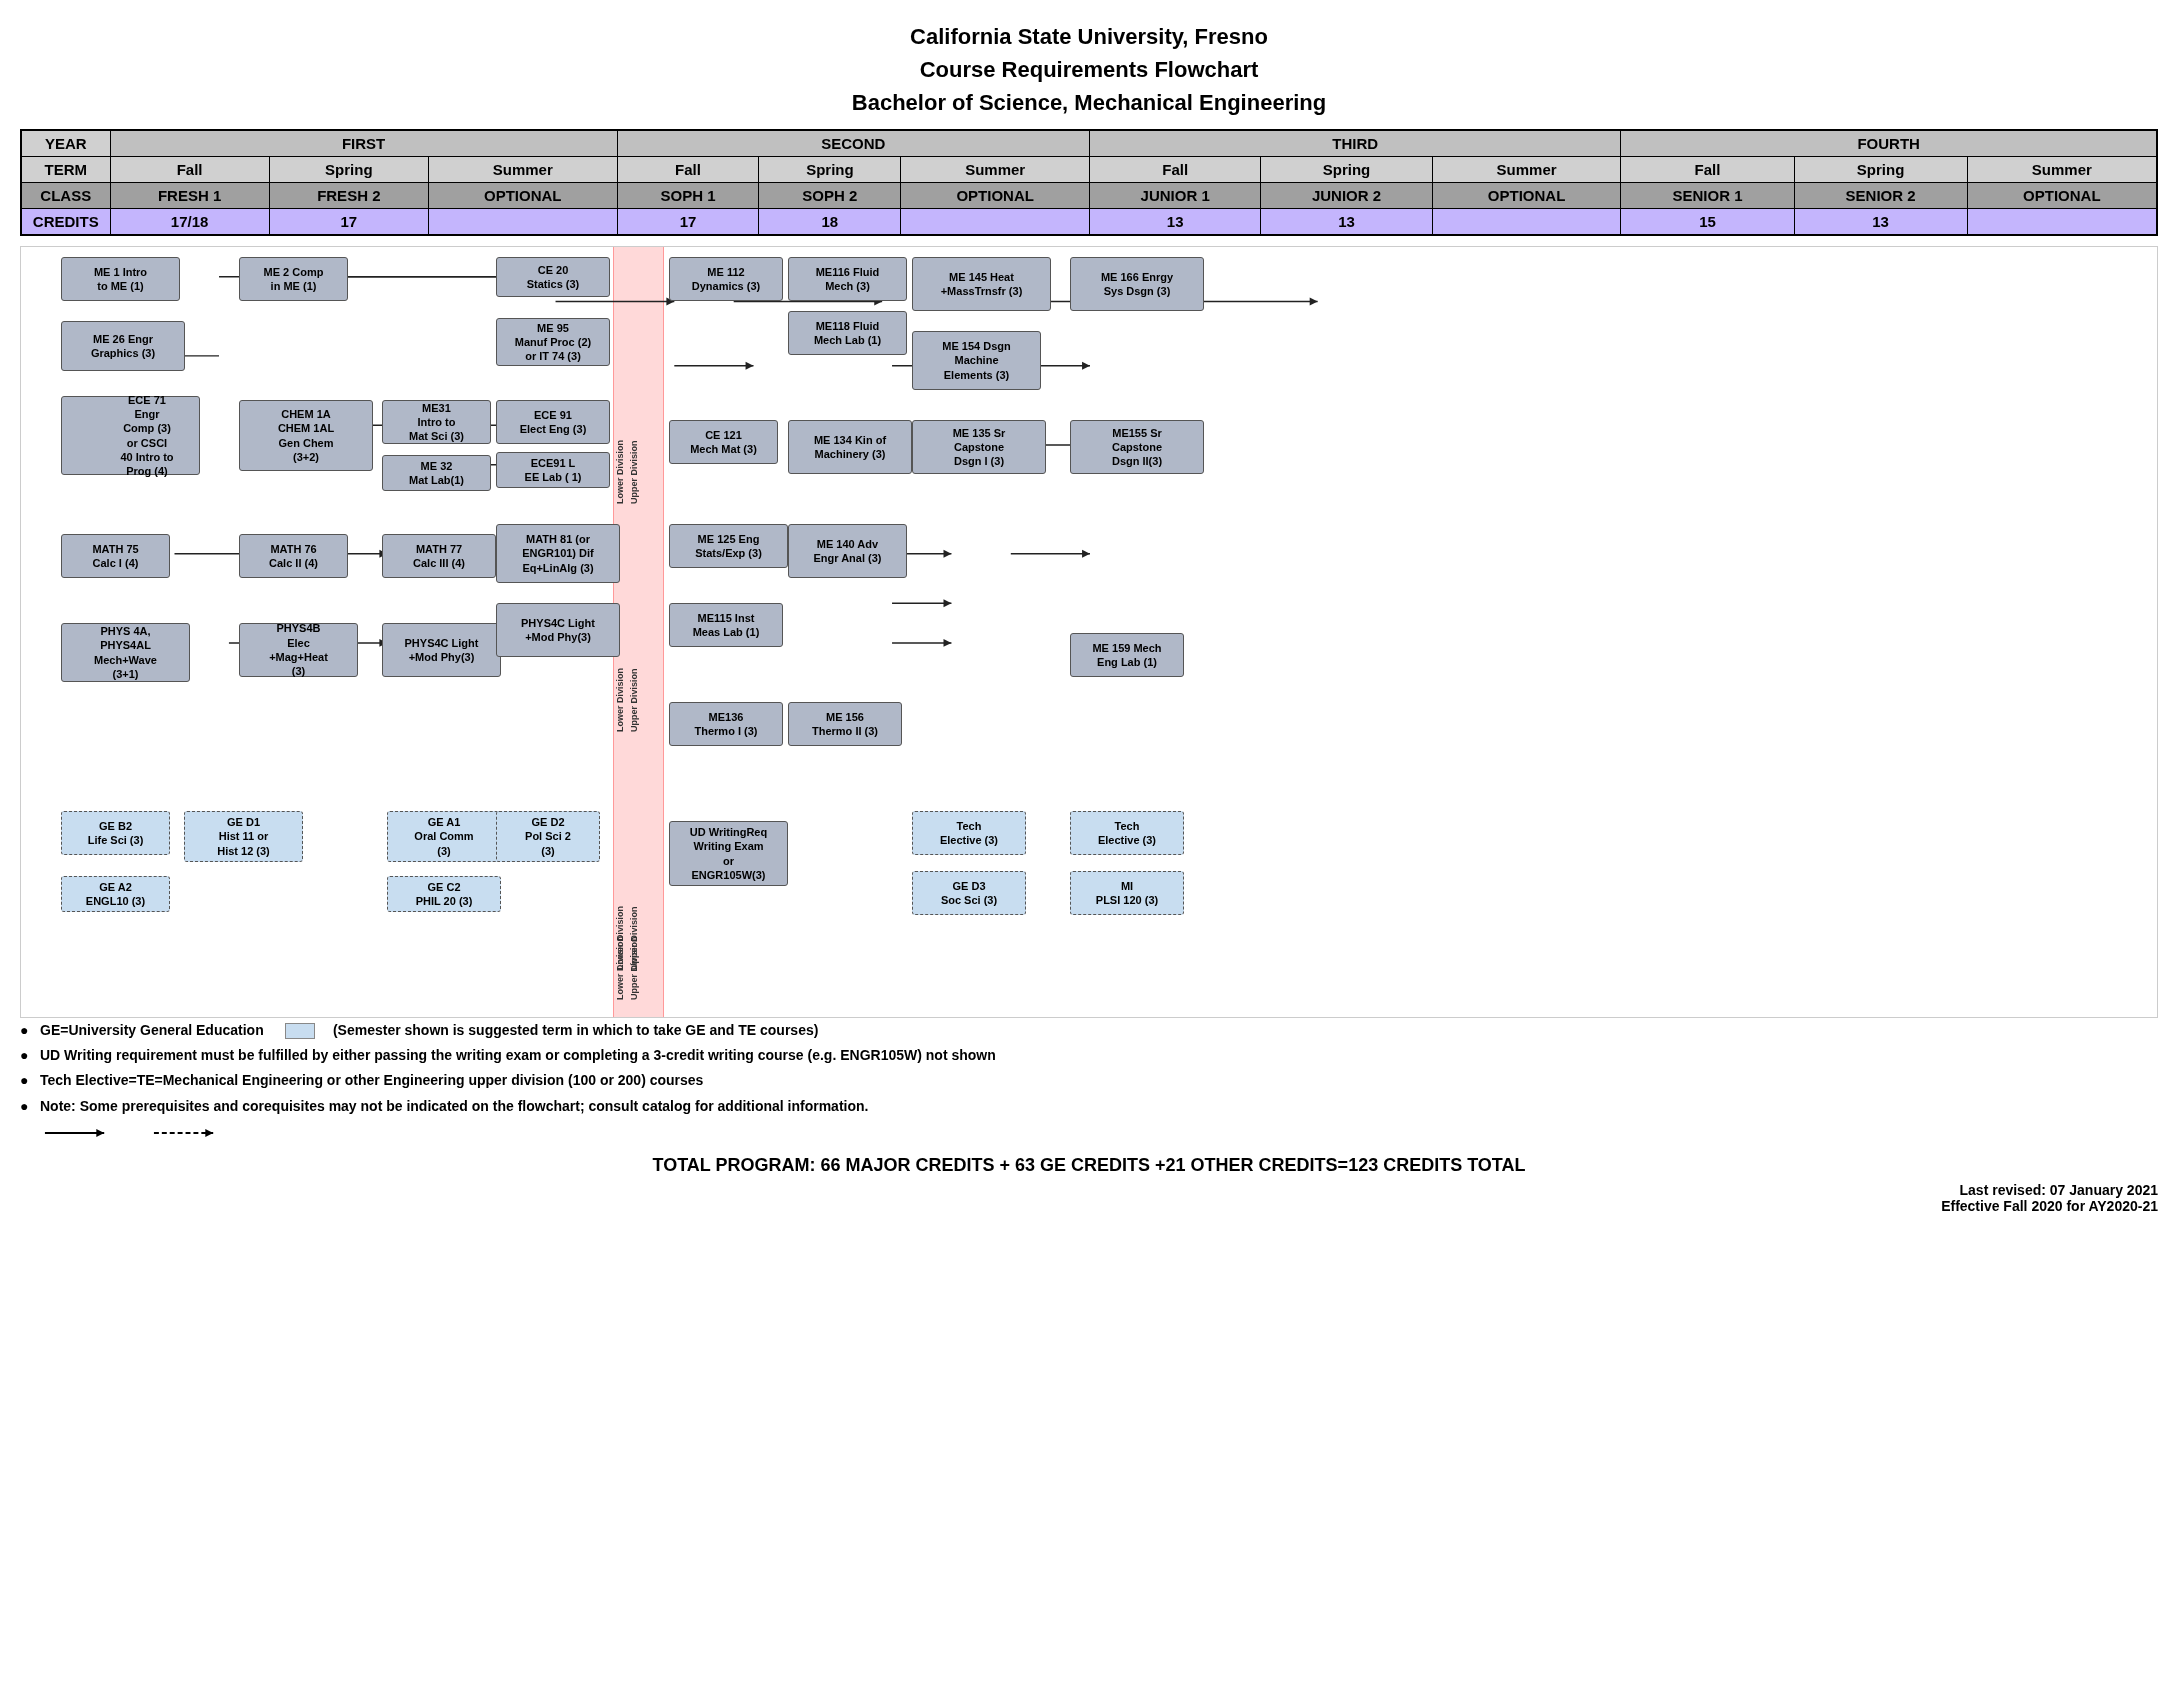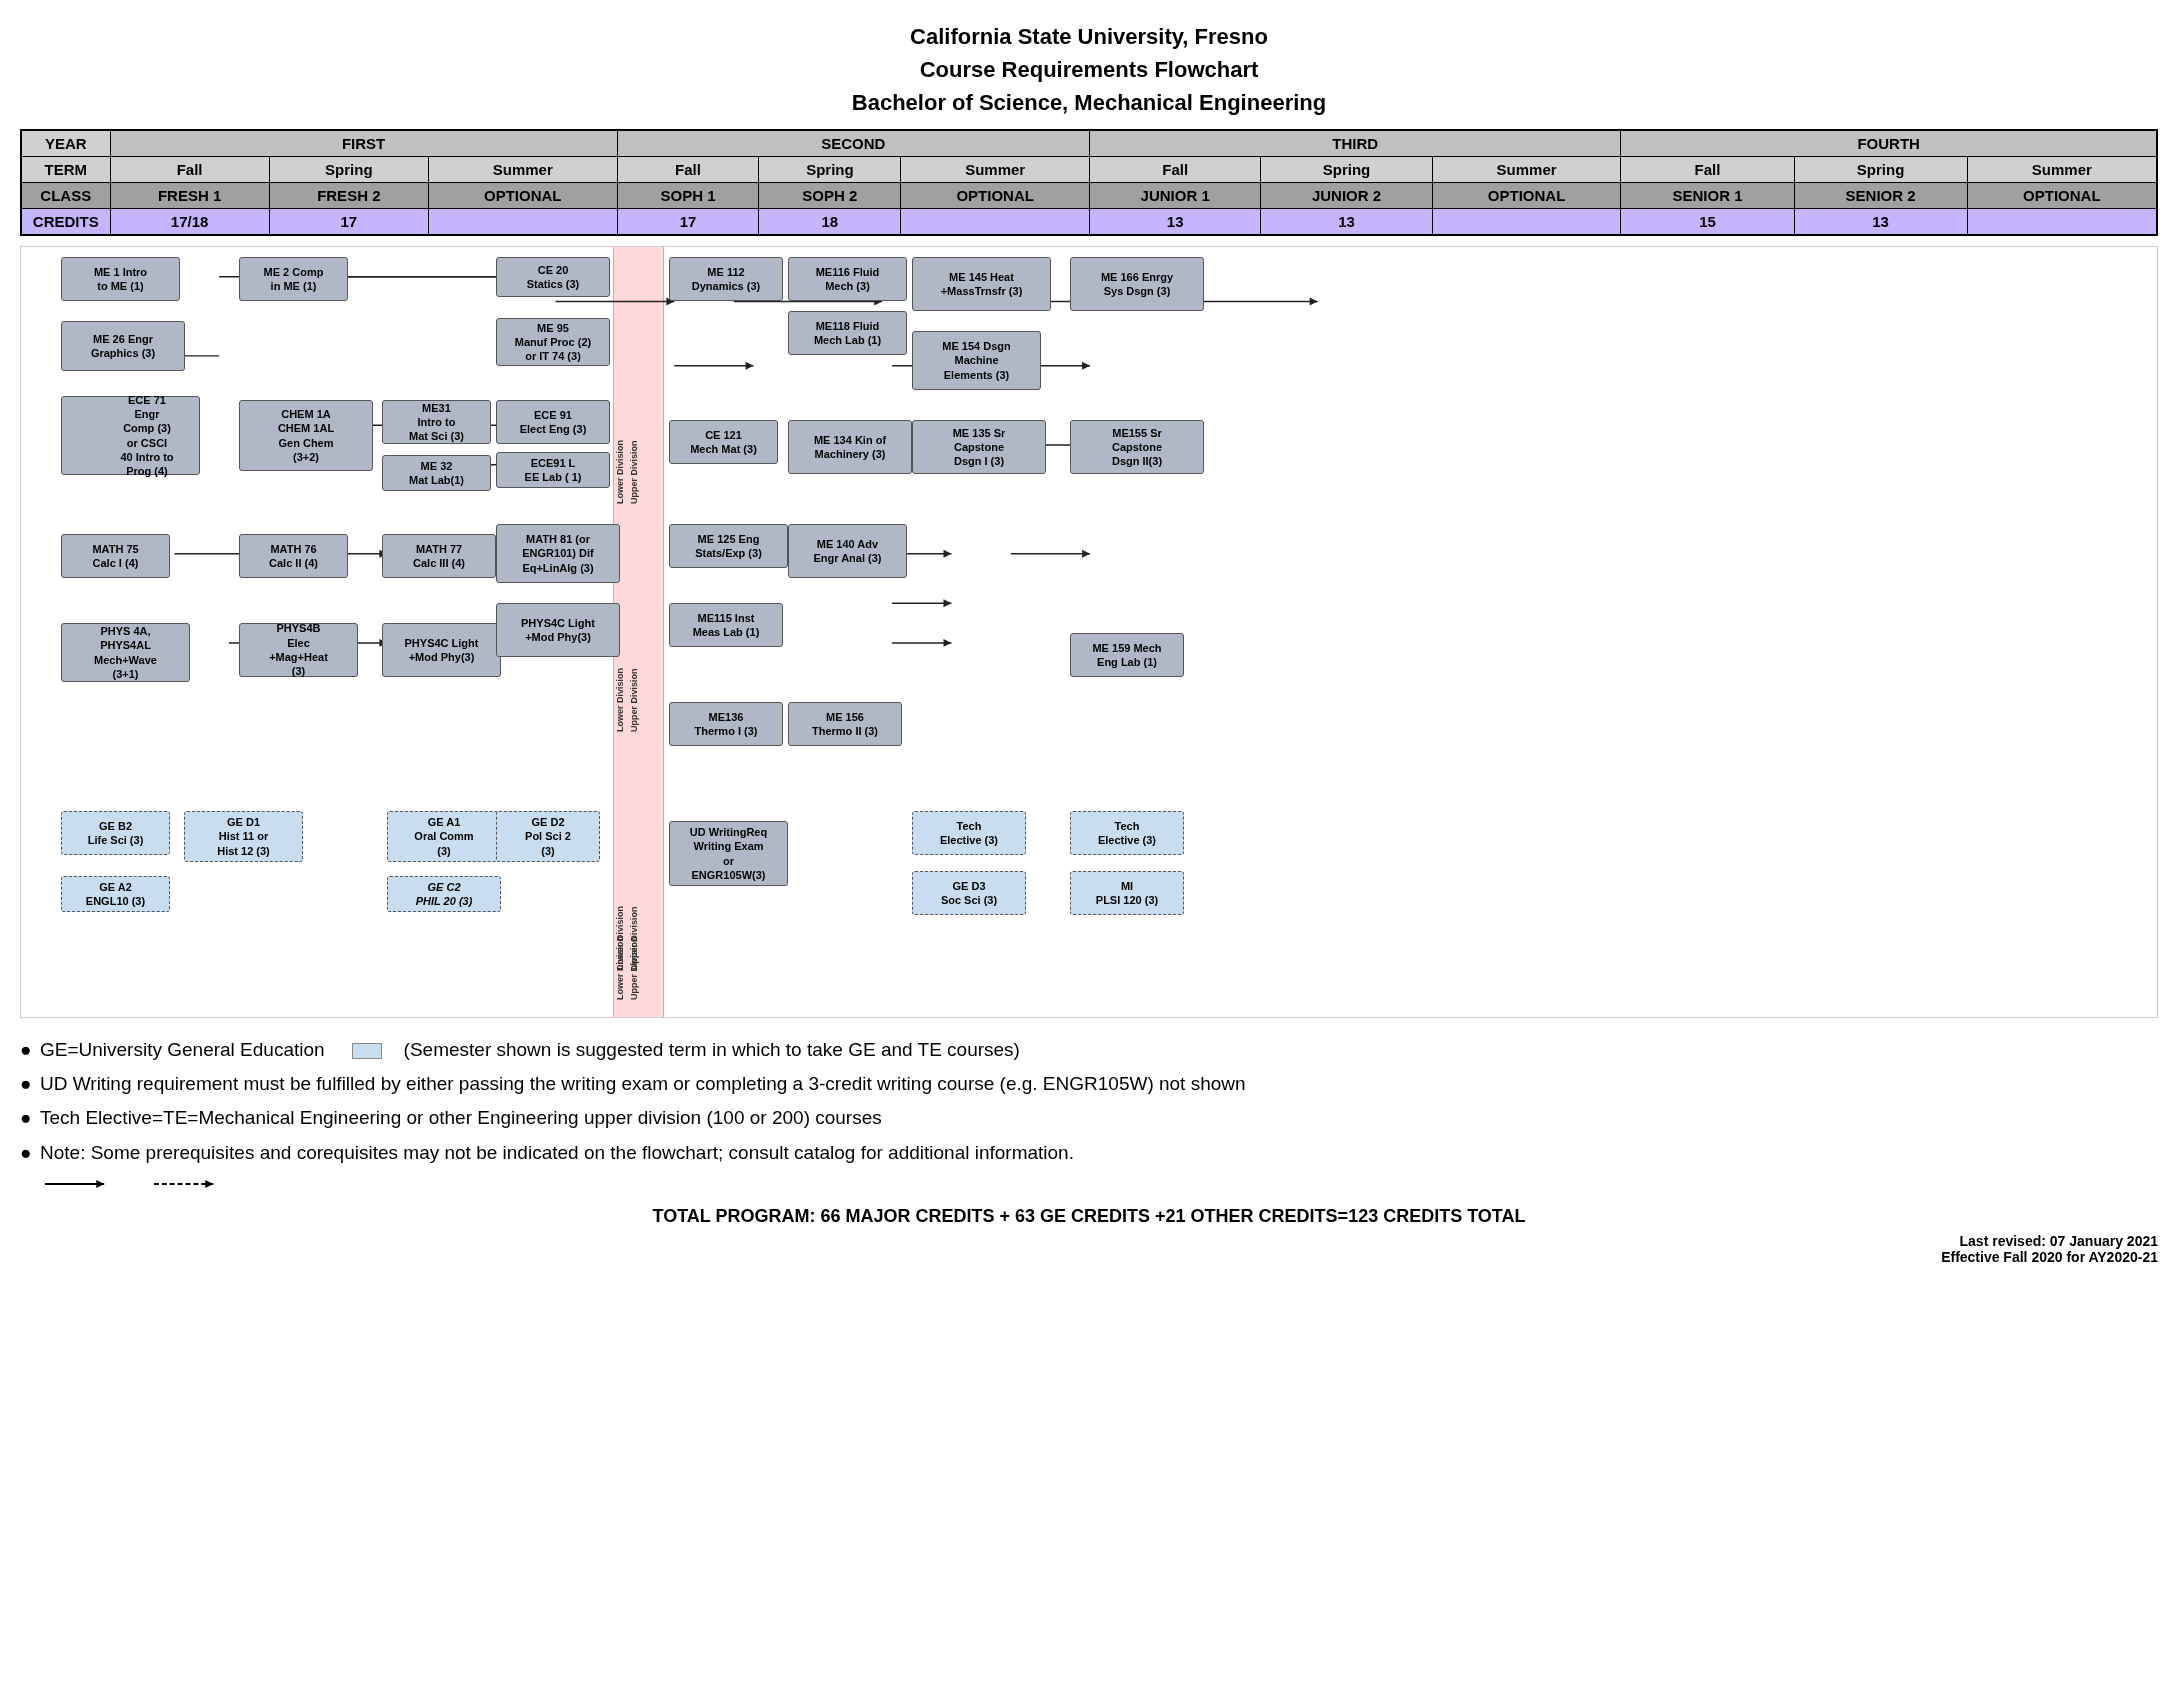--- a/index.html
+++ b/index.html
@@ -75,23 +75,23 @@
       position: absolute;
       font-size: 10px;
       font-weight: bold;
       writing-mode: vertical-rl;
       text-orientation: mixed;
       transform: rotate(180deg);
       color: #333;
     }
 
     .legend-area {
-      margin-top: 15px;
-      font-size: 19px;
+      font-size: 14px;
       line-height: 1.8;
+      font-weight: bold;
     }
     .legend-area li {
       list-style: none;
       padding-left: 20px;
       position: relative;
     }
     .legend-area li::before {
       content: '●';
       position: absolute;
       left: 0;
@@ -351,21 +351,21 @@
   <div class="course-box" style="left:1049px; top:173px; width:134px; height:54px;">ME155 Sr<br>Capstone<br>Dsgn II(3)</div>
   <div class="course-box" style="left:1049px; top:386px; width:114px; height:44px;">ME 159 Mech<br>Eng Lab  (1)</div>
 
   <div class="course-box" style="left:648px; top:574px; width:119px; height:65px;">UD WritingReq<br>Writing Exam<br>or<br>ENGR105W(3)</div>
 
   <div class="course-box ge" style="left:40px; top:564px; width:109px; height:44px;">GE B2<br>Life Sci (3)</div>
   <div class="course-box ge" style="left:163px; top:564px; width:119px; height:51px;">GE D1<br>Hist 11 or<br>Hist 12 (3)</div>
   <div class="course-box ge" style="left:40px; top:629px; width:109px; height:36px;">GE A2<br>ENGL10 (3)</div>
   <div class="course-box ge" style="left:366px; top:564px; width:114px; height:51px;">GE A1<br>Oral Comm<br>(3)</div>
   <div class="course-box ge" style="left:475px; top:564px; width:104px; height:51px;">GE D2<br>Pol Sci 2<br>(3)</div>
-  <div class="course-box ge" style="left:366px; top:629px; width:114px; height:36px;font-style:italic;">GE C2<br>PHIL 20 (3)</div>
+  <div class="course-box ge" style="left:366px; top:629px; width:114px; height:36px;">GE C2<br>PHIL 20 (3)</div>
   <div class="course-box ge" style="left:891px; top:564px; width:114px; height:44px;">Tech<br>Elective (3)</div>
   <div class="course-box ge" style="left:1049px; top:564px; width:114px; height:44px;">Tech<br>Elective (3)</div>
   <div class="course-box ge" style="left:891px; top:624px; width:114px; height:44px;">GE D3<br>Soc Sci (3)</div>
   <div class="course-box ge" style="left:1049px; top:624px; width:114px; height:44px;">MI<br>PLSI 120 (3)</div>
 
 </div>
 
 <div class="legend-area">
   <ul>
     <li>

